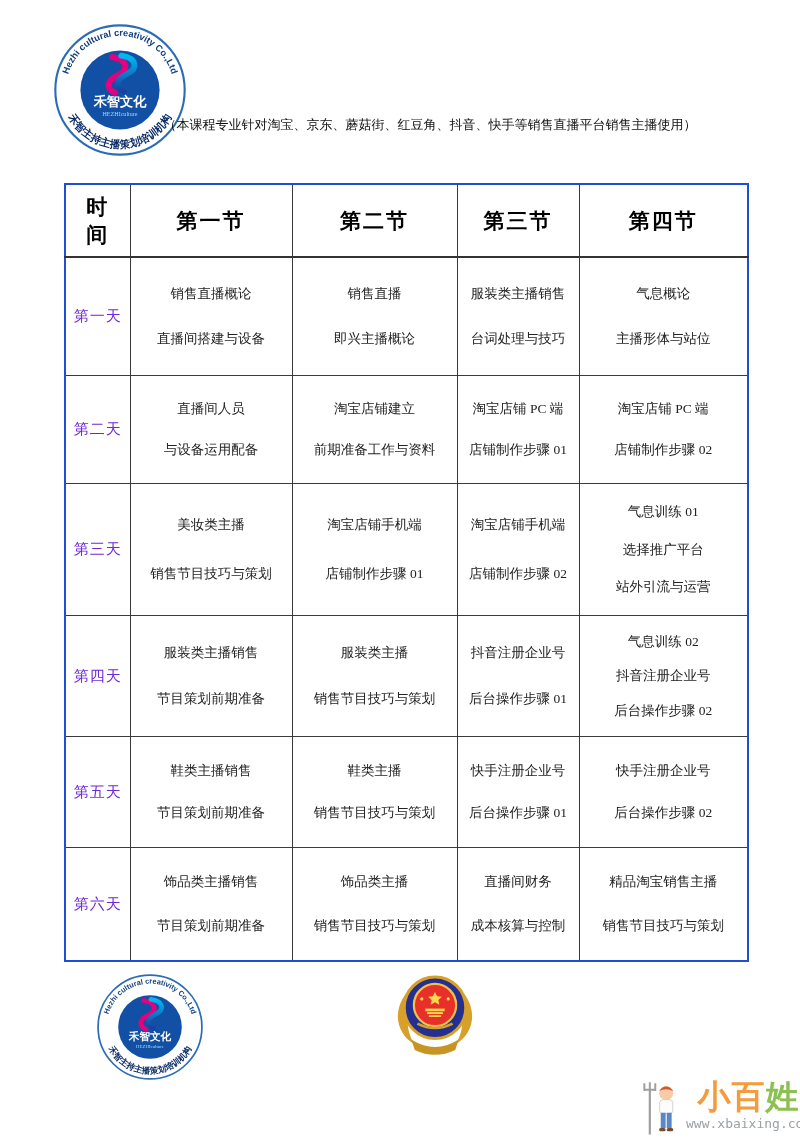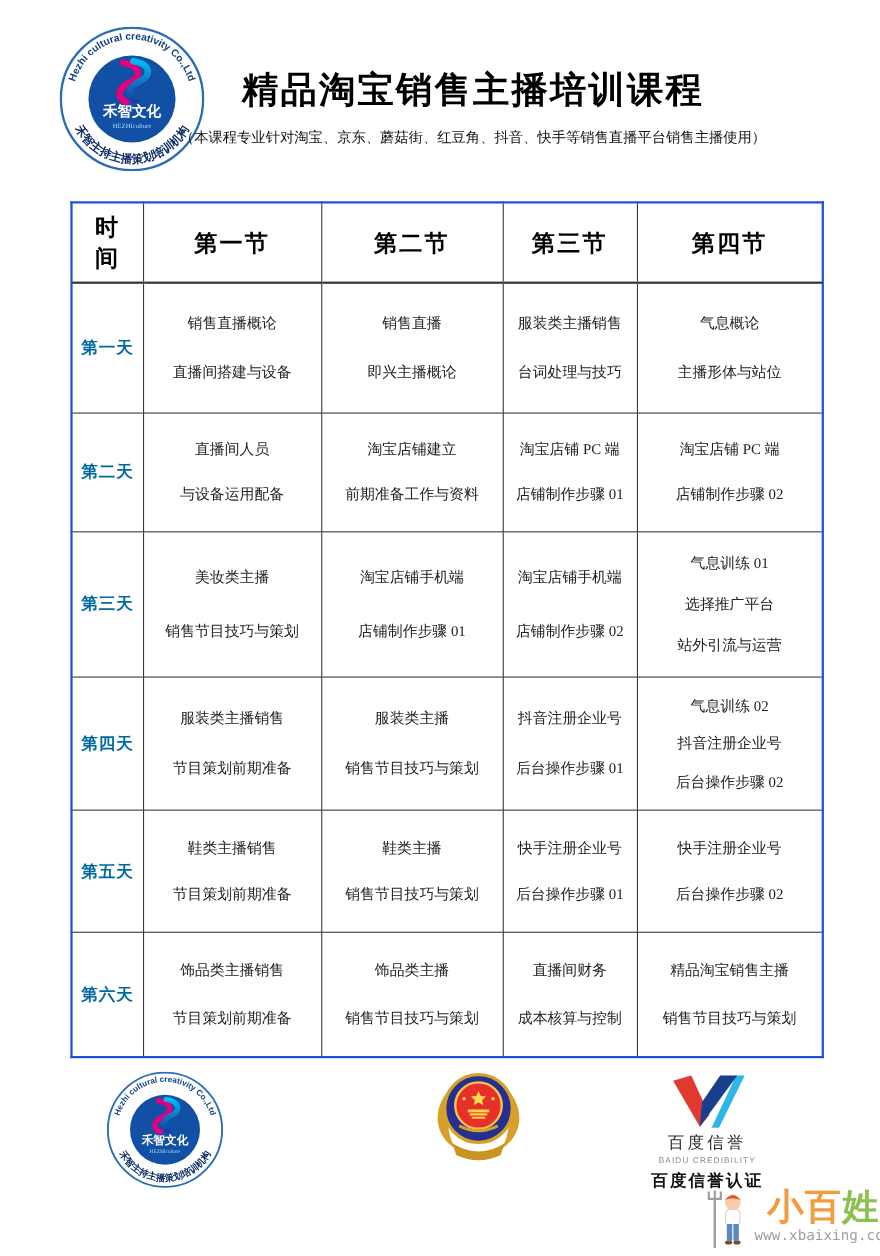--- a/index.html
+++ b/index.html
@@ -14,21 +14,21 @@
   .page-subtitle{position:absolute;left:70px;width:720px;top:116px;text-align:center;
               font-size:13px;color:#111;}
 
   
   .course-table{position:absolute;left:64px;top:183px;width:683px;
                 border-collapse:collapse;table-layout:fixed;border:2px solid #1d4ed8;}
   .course-table th,.course-table td{border:1px solid #3a3a3a;padding:0;
                 text-align:center;vertical-align:middle;font-weight:normal;}
   .course-table thead th{font-size:21px;font-weight:bold;height:71px;letter-spacing:2px;
                 border-bottom:2px solid #333;color:#000;}
-  .course-table .day{font-size:15px;color:#0369a1;letter-spacing:1px;font-weight:bold;}
+  .course-table .day{font-size:15px;color:#6d28d9;letter-spacing:1px;}
   .cell-flex{display:flex;flex-direction:column;justify-content:space-evenly;align-items:center;}
   .cell-line{font-size:13.5px;color:#222;white-space:nowrap;}
 
   
   .footer-text{font-family:"Liberation Sans",sans-serif;}
   .logo-footer{left:97px;top:974px;width:106px;height:106px;}
   .copyright{position:absolute;left:40px;width:250px;top:1059px;text-align:center;
              font-size:15px;font-weight:600;color:#1a1a1a;}
   .police-badge{position:absolute;left:384px;top:969px;width:102px;height:88px;}
   .police-record{position:absolute;left:300px;width:260px;top:1058px;text-align:center;
@@ -63,21 +63,20 @@
         </defs>
         <circle cx="50" cy="50" r="49" fill="#fff" stroke="#2a6db5" stroke-width="1.6"></circle>
         <text font-size="7" font-weight="bold" fill="#11407e" font-family="Liberation Sans,sans-serif"><textPath href="#at0" startOffset="50%" text-anchor="middle">Hezhi cultural creativity Co.,Ltd</textPath></text>
         <circle cx="50" cy="50" r="30" fill="#1150a5"></circle>
         <path d="M44,25 C56,27 57,35 48,39 C40,43 39,49 46,52" stroke="#e5007e" stroke-width="4.5" fill="none" stroke-linecap="round"></path>
         <path d="M51,24 C63,26 64,34 55,38 C47,42 46,48 53,51" stroke="url(#lg0)" stroke-width="4.5" fill="none" stroke-linecap="round"></path>
         <text x="50" y="62" font-size="10" font-weight="bold" fill="#ffffff" text-anchor="middle">禾智文化</text>
         <text x="50" y="70" font-size="4.6" fill="#9adcf5" text-anchor="middle">HEZHIculture</text>
         <text font-size="8" font-weight="bold" fill="#0c2c66"><textPath href="#ab0" startOffset="50%" text-anchor="middle">禾智主持主播策划培训机构</textPath></text>
       </svg></div>
-  <div class="page-title">精品淘宝销售主播培训课程</div>
   <div class="page-subtitle">（本课程专业针对淘宝、京东、蘑菇街、红豆角、抖音、快手等销售直播平台销售主播使用）</div>
 
   <table class="course-table">
       <colgroup>
         <col style="width:65px">
         <col style="width:162px">
         <col style="width:165px">
         <col style="width:122px">
         <col style="width:169px">
       </colgroup>
@@ -285,30 +284,20 @@
     <circle cx="55" cy="41" r="24" fill="#e8302a" stroke="#f2c14e" stroke-width="2.5"></circle>
     <path d="M55,26 l2.4,5 5.4,.6 -4,3.7 1.1,5.3 -4.9,-2.7 -4.9,2.7 1.1,-5.3 -4,-3.7 5.4,-.6 Z" fill="#ffd84d"></path>
     <rect x="44" y="45" width="22" height="3" fill="#ffd84d"></rect>
     <rect x="46" y="49" width="18" height="2.2" fill="#ffd84d"></rect>
     <rect x="48" y="52.5" width="14" height="2" fill="#ffd84d"></rect>
     <circle cx="40" cy="34" r="1.8" fill="#ffd84d"></circle>
     <circle cx="70" cy="34" r="1.8" fill="#ffd84d"></circle>
     <path d="M35,62 Q55,72 75,62" stroke="#d7a02a" stroke-width="3" fill="none"></path>
   </svg>
 
-  <div class="baidu-block footer-text">
-    <svg class="baidu-v" viewBox="0 0 70 50">
-      <path d="M62,1 L70,1 L46,50 L39,50 Z" fill="#2eb6e9"></path>
-      <path d="M3,6 L20,1 L37,38 L28,49 Z" fill="#e03a2f"></path>
-      <path d="M28,49 L63,1 L47,1 L30,26 Z" fill="#1a3f8f"></path>
-    </svg>
-    <div class="baidu-cn">百度信誉</div>
-    <div class="baidu-en">BAIDU CREDIBILITY</div>
-    <div class="baidu-cert">百度信誉认证</div>
-  </div>
 
   <div class="watermark">
     <svg class="farmer" viewBox="0 0 40 55">
       <line x1="7" y1="10" x2="7" y2="50" stroke="#9e9e9e" stroke-width="2"></line>
       <path d="M2,10 L2,3 M7,10 L7,2 M12,10 L12,3 M2,9 L12,9" stroke="#9e9e9e" stroke-width="1.8" fill="none"></path>
       <circle cx="22" cy="12" r="6.5" fill="#f8cba6"></circle>
       <path d="M15.5,10 Q22,2 28.5,10 Q22,7 15.5,10 Z" fill="#d8542a"></path>
       <rect x="16" y="18" width="12" height="13" rx="3" fill="#fdfdfd" stroke="#ccc" stroke-width="0.8"></rect>
       <rect x="17" y="30" width="4.5" height="14" fill="#5b87c5"></rect>
       <rect x="22.5" y="30" width="4.5" height="14" fill="#5b87c5"></rect>

